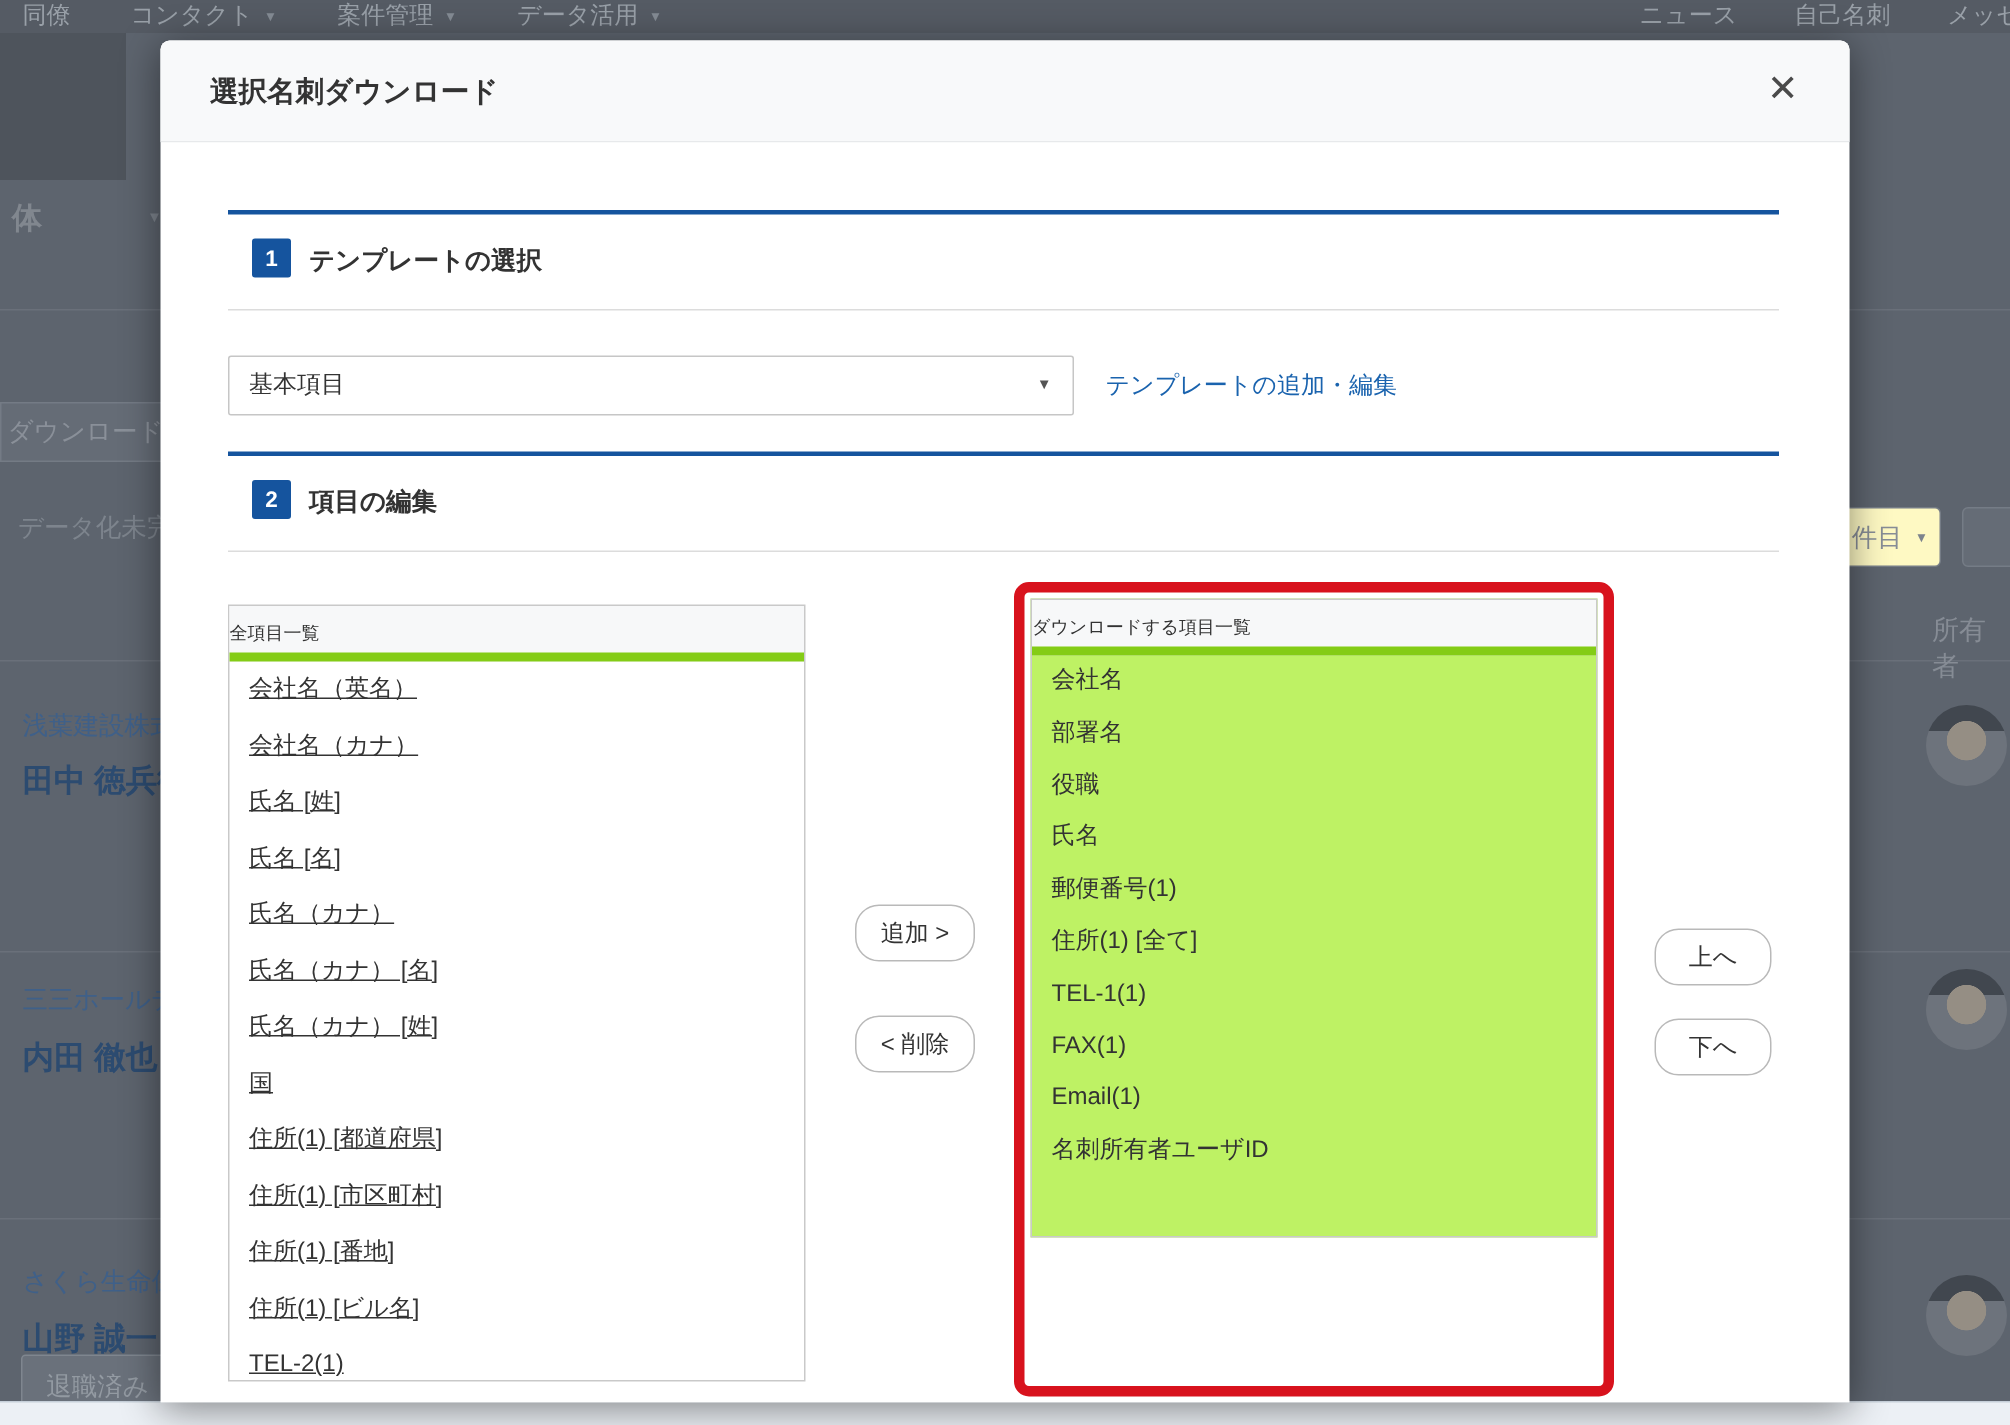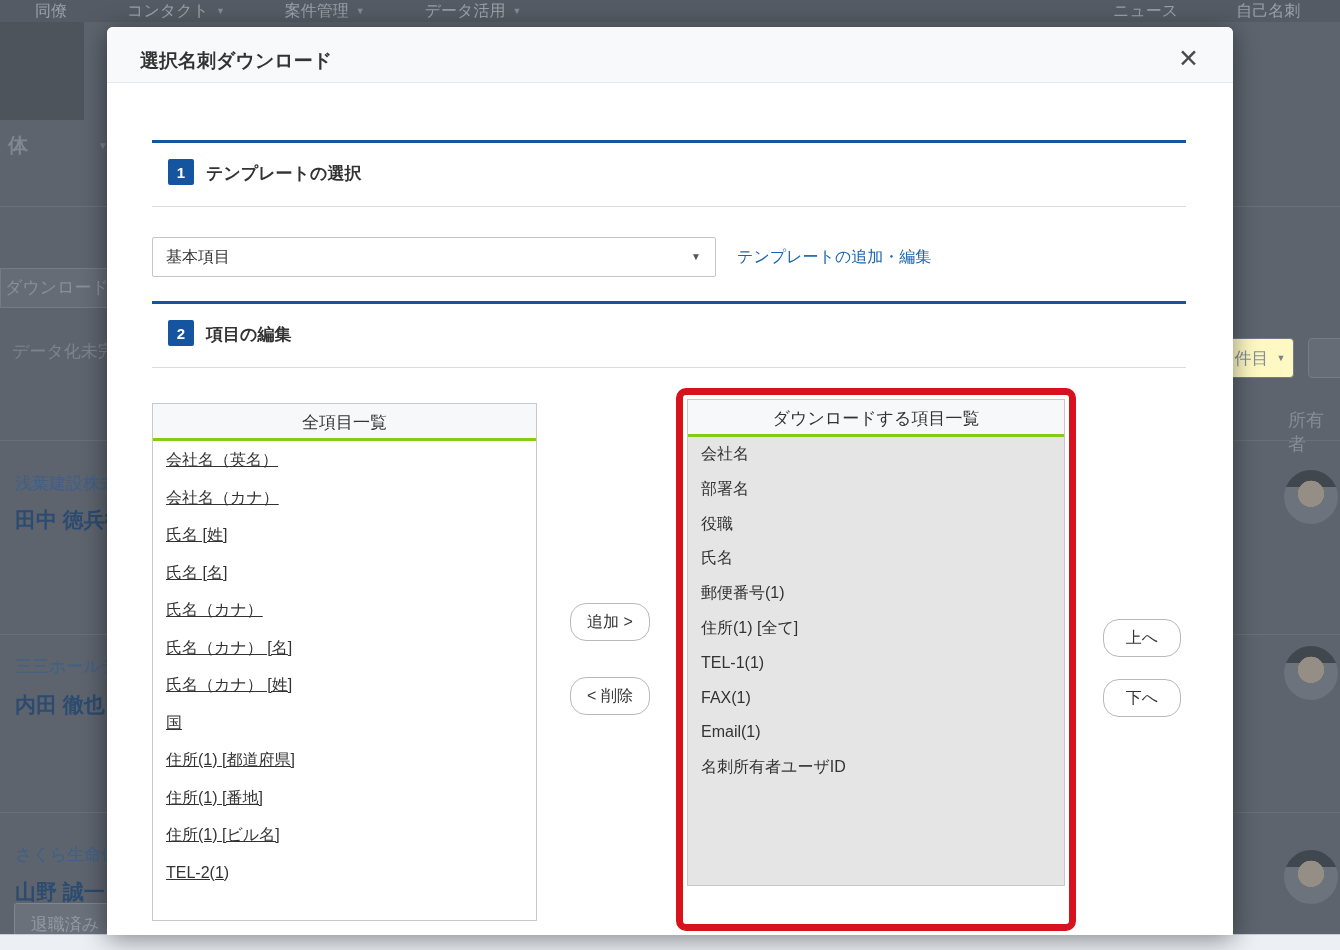--- a/index.html
+++ b/index.html
@@ -5,21 +5,21 @@
   * { margin:0; padding:0; box-sizing:border-box; }
   body { font-family:"Liberation Sans", sans-serif; background:#333; }
   .screen { position:relative; width:1340px; height:950px; overflow:hidden;
             background:#5d646e; font-family:"Liberation Sans", sans-serif; }
 
   
   .nav { position:absolute; left:0; top:0; width:1340px; height:22px;
          background:#555b64; color:#99a0a8; font-size:16px; }
   .nav-left { position:absolute; left:15px; top:0; display:flex; gap:40px; line-height:22px; }
   .nav-right { position:absolute; left:1093px; top:0; display:flex; gap:38px; line-height:22px; white-space:nowrap; }
-  .nav-item { display:flex; align-items:flex-start; gap:7px; white-space:nowrap;margin-left:20px; }
+  .nav-item { display:flex; align-items:flex-start; gap:7px; white-space:nowrap; }
   .nav-caret { font-size:9px; color:#848b94; }
 
   .bg-darkblock { position:absolute; left:0; top:22px; width:84px; height:98px; background:#4e545c; }
   .bg-filter { position:absolute; left:8px; top:132px; font-size:20px; font-weight:bold; color:#81878f; }
   .bg-filter-caret { position:absolute; left:98px; top:140px; font-size:10px; color:#7c838c; }
   .bg-divider { position:absolute; left:0; width:1340px; height:1px; background:#6a707a; }
   .bg-download-btn { position:absolute; left:0px; top:268px; width:118px; height:40px;
         background:#656c76; border:1px solid #747b85; color:#8a9099; font-size:17px;
         line-height:38px; padding-left:4px; }
   .bg-tab { position:absolute; left:12px; top:340px; font-size:17px; color:#7d848d; }
@@ -39,51 +39,51 @@
   .avatar { position:absolute; left:1284px; width:54px; height:54px; border-radius:50%;
         background: radial-gradient(circle at 50% 44%, #958e84 0 32%, rgba(0,0,0,0) 33%),
                     linear-gradient(180deg,#41474f 0 32%, #6d737c 32%);
         overflow:hidden; }
   .bottom-strip { position:absolute; left:0; top:934px; width:1340px; height:16px;
         background:#ecf0f5; border-top:1px solid #c6cfd9; }
 
   
   .modal { position:absolute; left:107px; top:27px; width:1126px; height:908px;
            background:#fff; border-radius:6px 6px 0 0; box-shadow:0 4px 26px rgba(0,0,0,.45); }
-  .modal-header { position:absolute; left:0; top:0; width:100%; height:56px;
+  .modal-header { position:absolute; left:0; top:0; width:100%; height:68px;
            background:#f8f9fa; border-bottom:1px solid #e7e9eb; border-radius:6px 6px 0 0; }
   .modal-title { position:absolute; left:33px; top:21px; font-size:19px; font-weight:bold; color:#333; }
   .modal-close { position:absolute; right:34px; top:17px; font-size:25px; color:#4a4a4a; cursor:pointer; }
 
   .sec-line { position:absolute; left:45px; width:1034px; height:3px; background:var(--accent,#15549e); }
   .sec-badge { position:absolute; left:61px; width:26px; height:26px; background:var(--accent,#15549e);
            color:#fff; font-size:15px; font-weight:bold; display:flex; align-items:center;
            justify-content:center; border-radius:2px; }
   .sec-title { position:absolute; left:99px; font-size:17px; font-weight:bold; color:#333; }
   .sec-divider { position:absolute; left:45px; width:1034px; height:1px; background:#dcdcdc; }
 
   .tpl-select { position:absolute; left:45px; top:210px; width:564px; height:40px;
            border:1px solid #c6c6c6; border-radius:2px; background:#fff; font-size:16px;
            color:#333; line-height:38px; padding-left:13px; cursor:pointer; }
   .tpl-select .select-caret { position:absolute; right:14px; top:0; font-size:10px; color:#555; }
   .tpl-link { position:absolute; left:630px; top:220px; font-size:16px; color:var(--link,#1a63ae); cursor:pointer; }
 
   .listbox { position:absolute; background:#fff; border:1px solid #c9c9c9; }
-  .listbox-header { height:37px; background:#f7f8f9; border-bottom:3px solid #84cc16;
-           text-align:center; line-height:37px; font-size:17px; color:#333; }
+  .listbox-header { height:37px; background:#f7f8f9; border-bottom:6px solid #84cc16;
+           line-height:37px; font-size:12px; color:#333; }
   .listbox-body { overflow:hidden; }
   .list-item { padding-left:13px; font-size:16px; color:#333; white-space:nowrap; cursor:pointer; }
   .left-list { left:45px; top:376px; width:385px; height:518px; }
   .left-list .listbox-body { height:480px; }
   .left-list .list-item { height:37.5px; line-height:37.5px;text-decoration:underline; }
 
   .red-wrap { position:absolute; left:569px; top:361px; width:400px; height:543px;
            border:7px solid var(--highlight,#d8121d); border-radius:10px; background:#fff; }
-  .right-list-inner { position:absolute; left:4px; top:4px; width:378px; height:487px;
-           border:1px solid #c9c9c9; background:#e5e5e5; }
+  .right-list-inner { position:absolute; left:4px; top:4px; width:378px; height:426px;
+           border:1px solid #c9c9c9; background:#bef264; }
   .right-list-inner .listbox-body { height:482px; overflow:hidden; }
   .right-list-inner .list-item { height:34.8px; line-height:34.8px; }
 
   .mv-btn { position:absolute; width:80px; height:38px; background:#fff; border:1px solid #b9b9b9;
            border-radius:16px; font-size:16px; color:#333; display:flex; align-items:center;
            justify-content:center; cursor:pointer; font-family:"Liberation Sans", sans-serif; }
   .btn-add { left:463px; top:576px; }
   .btn-remove { left:463px; top:650px; }
   .btn-up { left:996px; top:578px; width:78px;margin-top:14px; }
   .btn-down { left:996px; top:652px; width:78px; }
@@ -195,20 +195,21 @@
           <div class="list-item">氏名（カナ）</div>
 
           <div class="list-item">氏名（カナ） [名]</div>
 
           <div class="list-item">氏名（カナ） [姓]</div>
 
           <div class="list-item">国</div>
 
           <div class="list-item">住所(1) [都道府県]</div>
 
+          <div class="list-item">住所(1) [市区町村]</div>
 
           <div class="list-item">住所(1) [番地]</div>
 
           <div class="list-item">住所(1) [ビル名]</div>
 
           <div class="list-item">TEL-2(1)</div>
         </div>
     </div>
 
     <div class="mv-btn btn-add">追加 &gt;</div>

